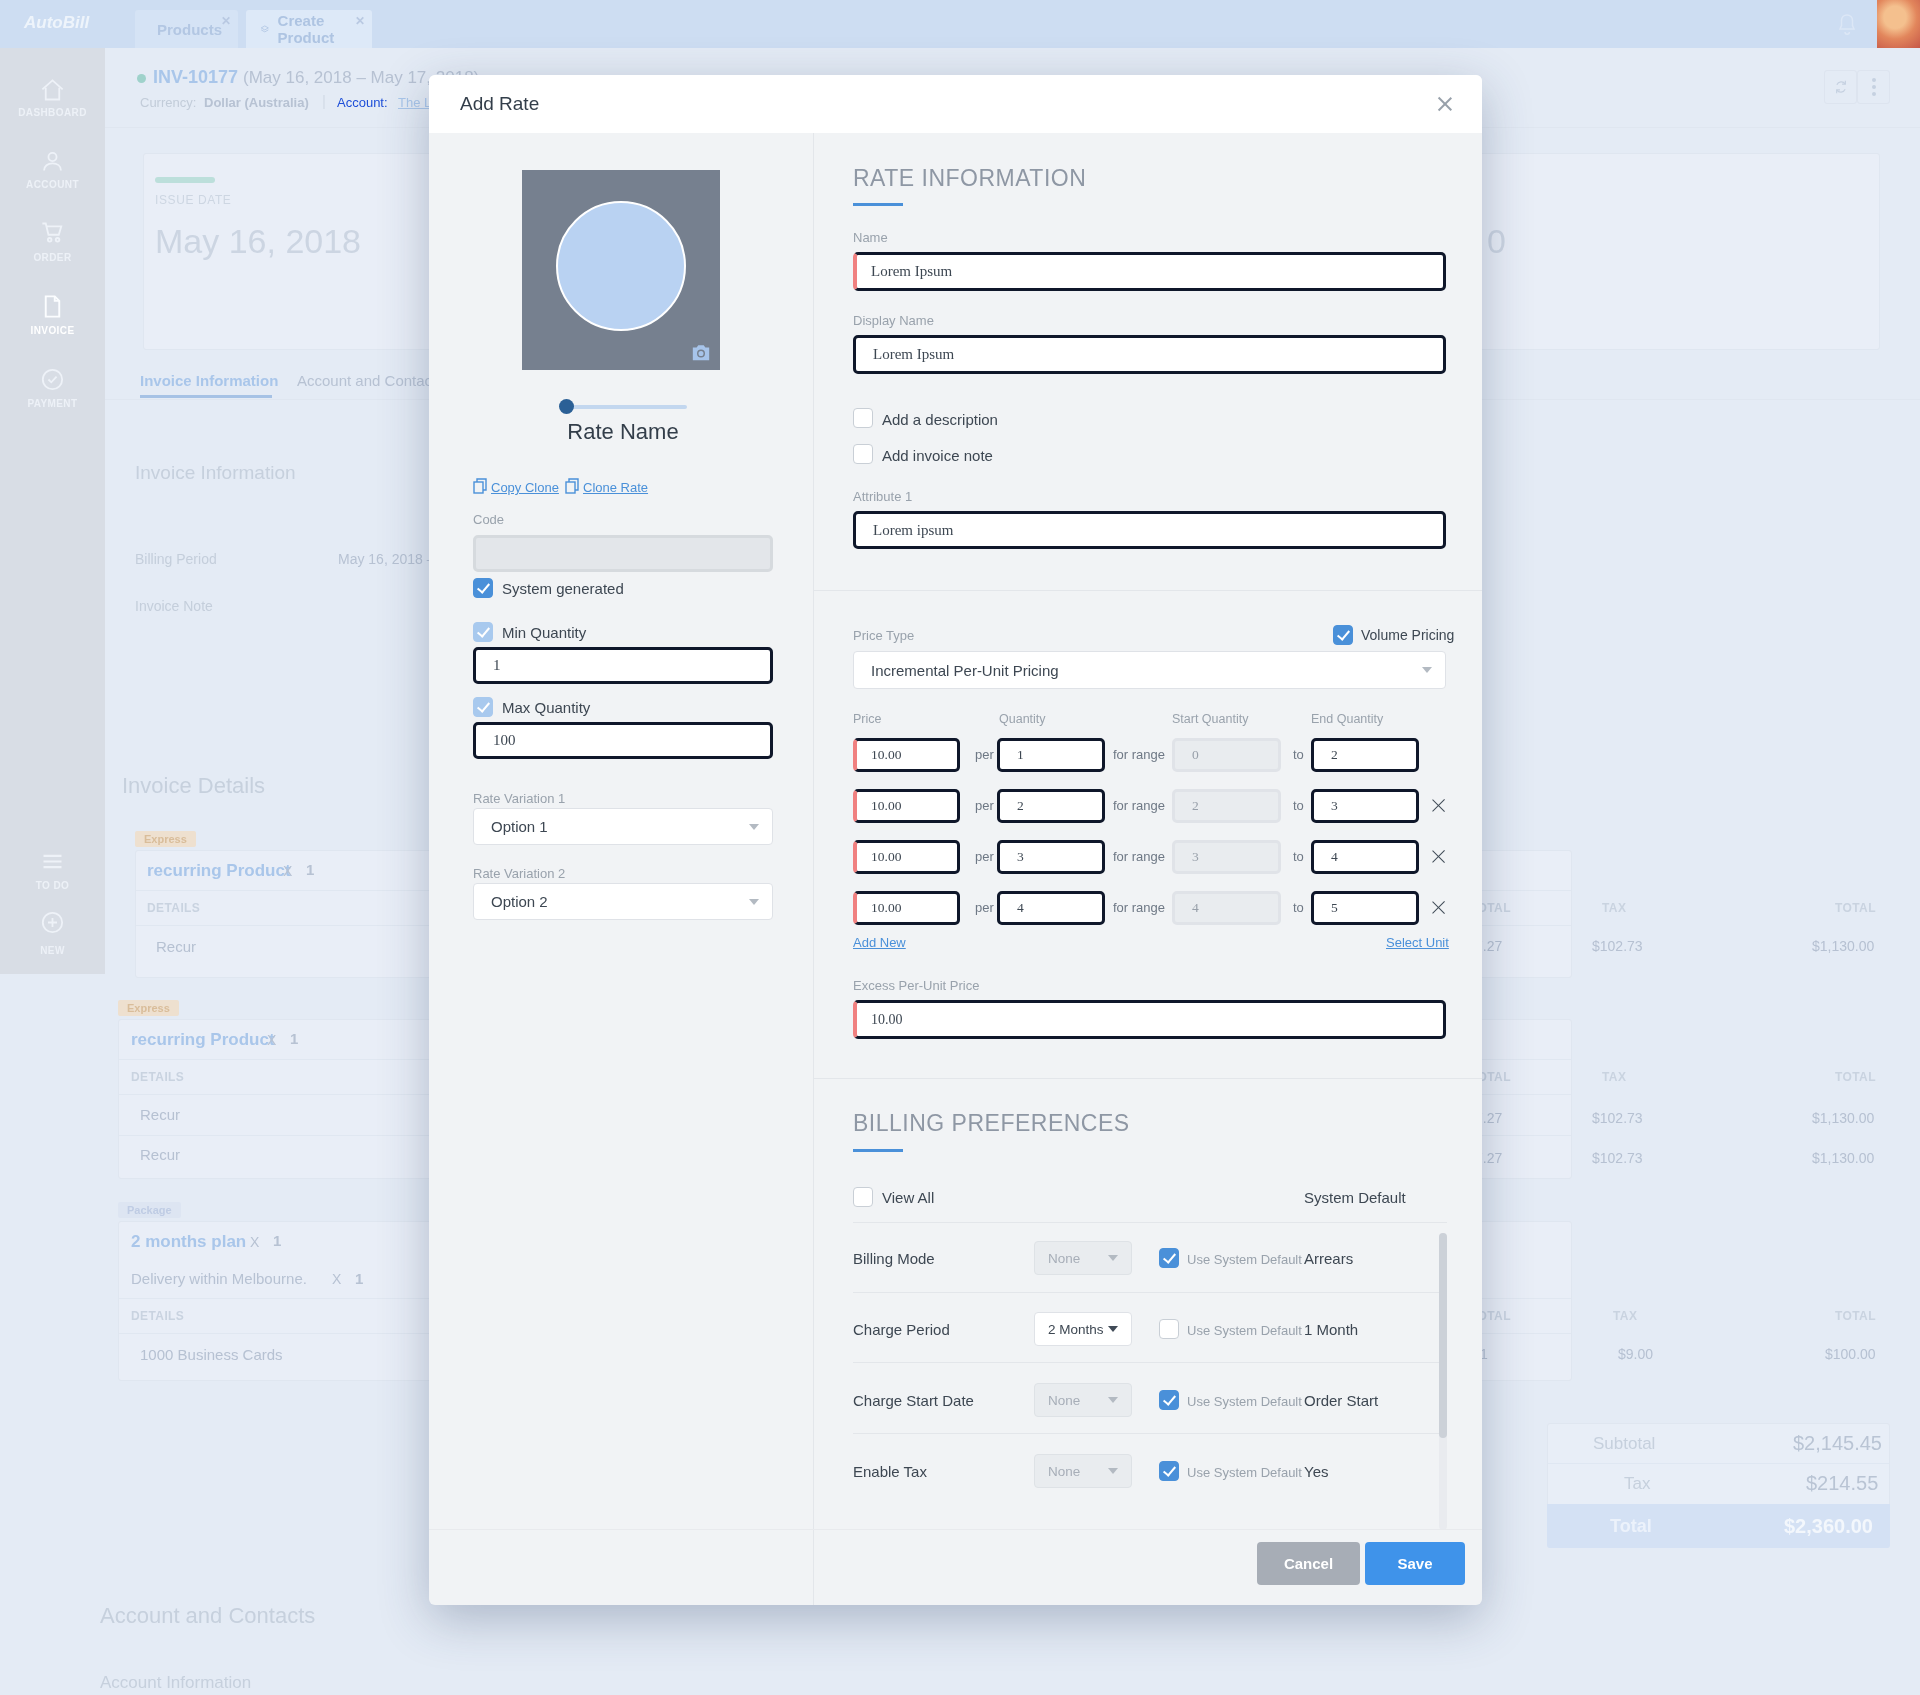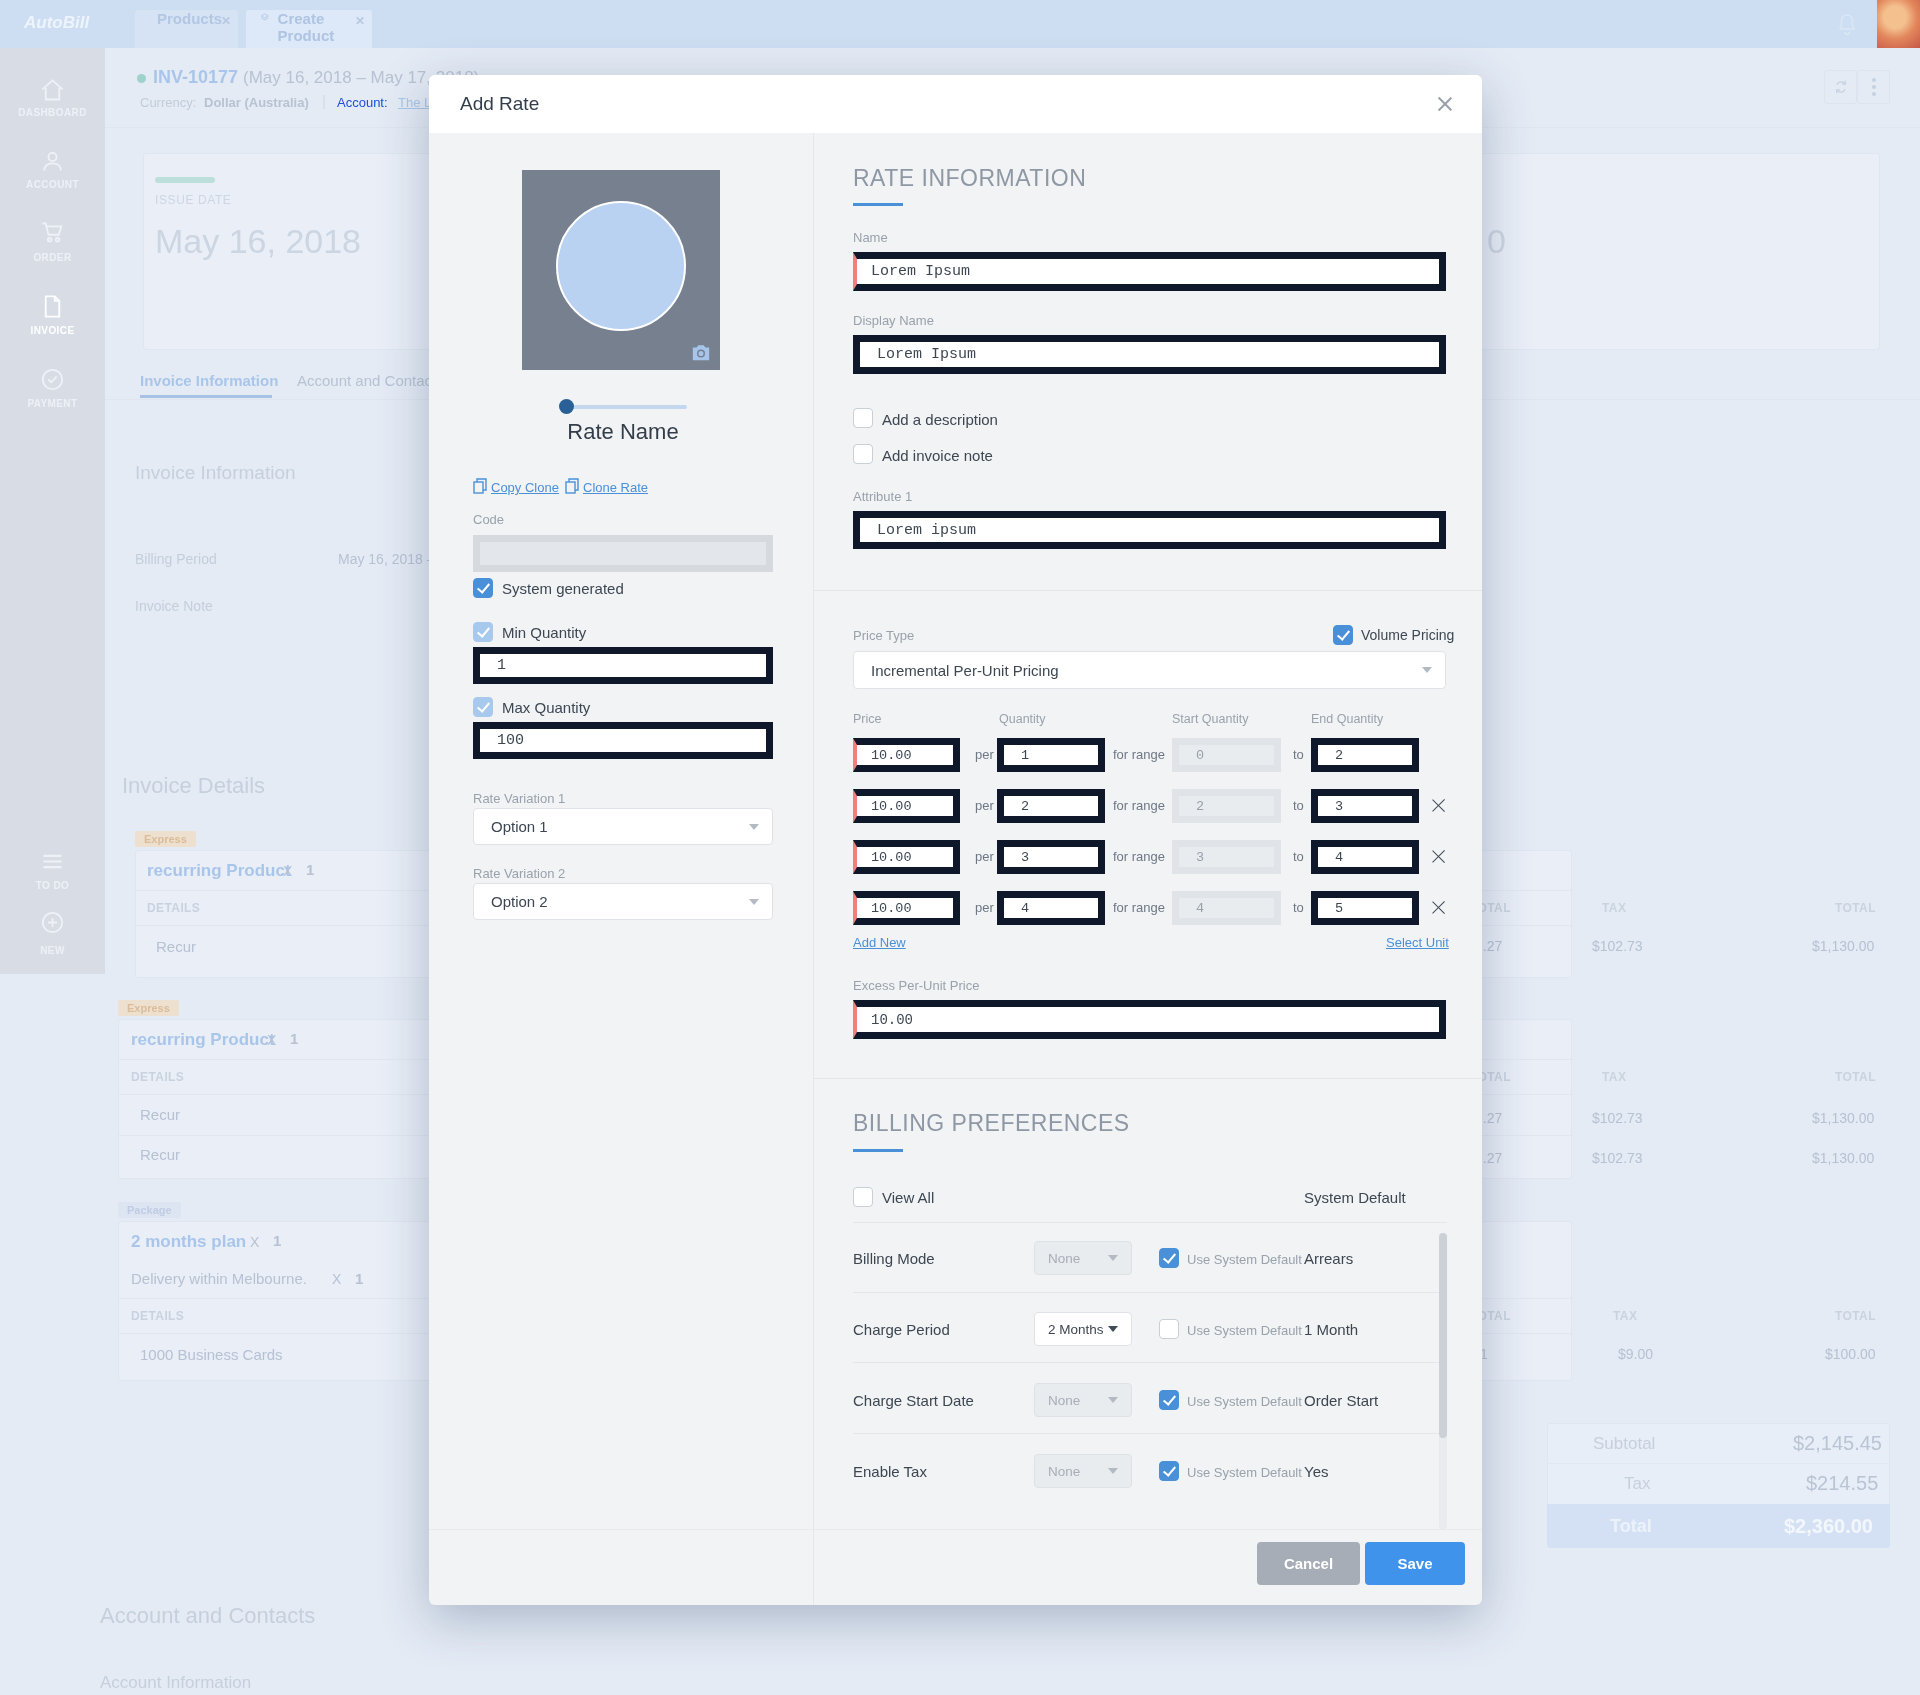--- a/index.html
+++ b/index.html
@@ -2,21 +2,21 @@
 <html><head>
 <meta charset="utf-8">
 <style>
 *{margin:0;padding:0;box-sizing:border-box}
 html,body{width:1920px;height:1695px}
 body{position:relative;font-family:"Liberation Sans",sans-serif;background:#e4ebf5;overflow:hidden}
 .abs{position:absolute}
 
 .topbar{position:absolute;left:0;top:0;width:1920px;height:48px;background:#cdddf2}
 .logo{position:absolute;left:24px;top:13px;font-size:17px;font-style:italic;font-weight:bold;color:#eef4fb}
-.tab{position:absolute;top:10px;height:38px;border-radius:3px 3px 0 0;display:flex;gap:8px;padding:0 26px 0 14px;font-size:15px;font-weight:bold}
+.tab{position:absolute;top:10px;height:38px;border-radius:3px 3px 0 0;display:flex;align-items:center;gap:8px;padding:0 26px 0 14px;font-size:15px;font-weight:bold}
 .tab.t1{left:135px;width:103px;background:#d5e3f5;color:#b3c7e3}
 .tab.t2{left:246px;width:126px;background:#dde9f8;color:#aec4e2}
 .tabx{position:absolute;right:7px;top:4px;font-size:12px;color:#b9c9e2}
 .sidebar{position:absolute;left:0;top:48px;width:105px;height:926px;background:#d8dde5}
 .sblab{position:absolute;left:0;width:105px;text-align:center;font-size:10px;font-weight:bold;letter-spacing:.4px;color:#edf1f7}
 .sbicon{position:absolute;left:39px;width:27px;height:27px}
 .fh{position:absolute;color:#c6d0dd}
 .fl{position:absolute;color:#a9c6ea}
 .fv{position:absolute;color:#b7c2d3}
 .fdiv{position:absolute;height:1px;background:#dfe6f0}
@@ -34,21 +34,21 @@
 .closebtn{position:absolute;right:28px;top:20px;width:18px;height:18px;cursor:pointer}
 .closebtn:before,.closebtn:after{content:"";position:absolute;left:8px;top:0;width:1.6px;height:18px;background:#97a0aa}
 .closebtn:before{transform:rotate(45deg)}.closebtn:after{transform:rotate(-45deg)}
 .lab13{position:absolute;font-size:13px;color:#99a2ac}
 .txt15{position:absolute;font-size:15px;color:#3d4752}
 .link{position:absolute;font-size:13px;color:#4a90d9;text-decoration:underline;cursor:pointer}
 .sechead{position:absolute;font-size:23px;color:#8e97a4;letter-spacing:.5px}
 .bluebar{position:absolute;width:50px;height:3px;background:#4a90d9}
 .divh{position:absolute;height:1px;background:#e3e6ea}
 .divv{position:absolute;width:1px;background:#e3e6ea}
-.inp{position:absolute;height:39px;background:#fff;border:7px solid #0f172a;border-radius:0;padding-left:17px;font-size:15px;color:#3d4752;font-family:Liberation Mono, monospace;outline:none}
+.inp{position:absolute;height:39px;background:#fff;border:3px solid #0f172a;border-radius:5px;padding-left:17px;font-size:15px;color:#3d4752;font-family:Liberation Serif, serif;outline:none}
 .inp.err{border-left:4px solid #f08080;padding-left:14px}
 .inp.dis{background:#e9ecef;border-color:#e0e3e8;color:#98a0aa}
 .sel{position:absolute;height:38px;background:#fff;border:1px solid #dfe2e7;border-radius:4px;display:flex;align-items:center;padding-left:17px;font-size:15px;color:#3d4752;cursor:pointer}
 .sel:after{content:"";position:absolute;right:13px;top:50%;margin-top:-3px;border-left:5px solid transparent;border-right:5px solid transparent;border-top:6px solid #b3bac2}
 .sel.dis{background:#e9ecef;border-color:#dee2e6;color:#a7aeb8;cursor:default}
 .sel.sm{height:34px;font-size:13.5px;width:98px;padding-left:13px}
 .sel.dark:after{border-top-color:#414b57}
 .cb{position:absolute;width:20px;height:20px;background:#fff;border:1px solid #c9cfd6;border-radius:4px;cursor:pointer}
 .cb.on{background:#4a90d9;border-color:#4a90d9}
 .cb.lt{background:#a8c9ee;border-color:#a8c9ee}

